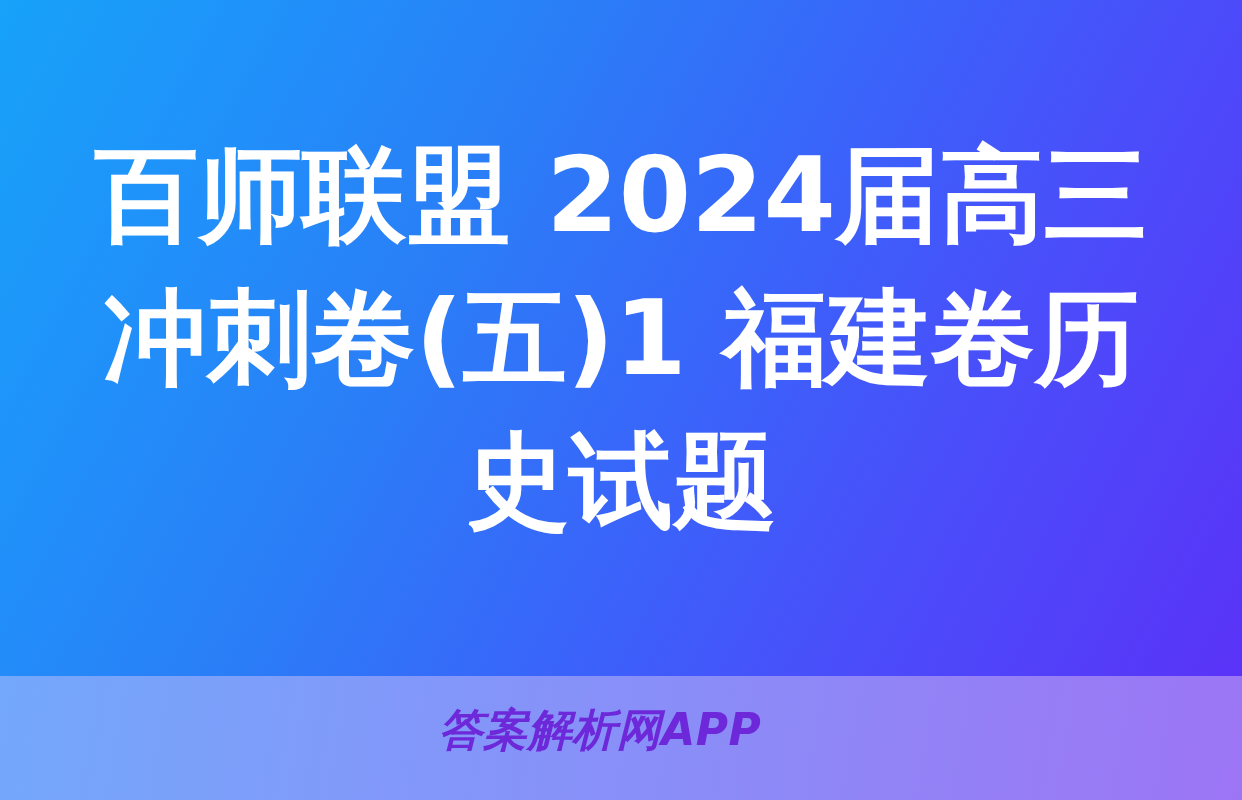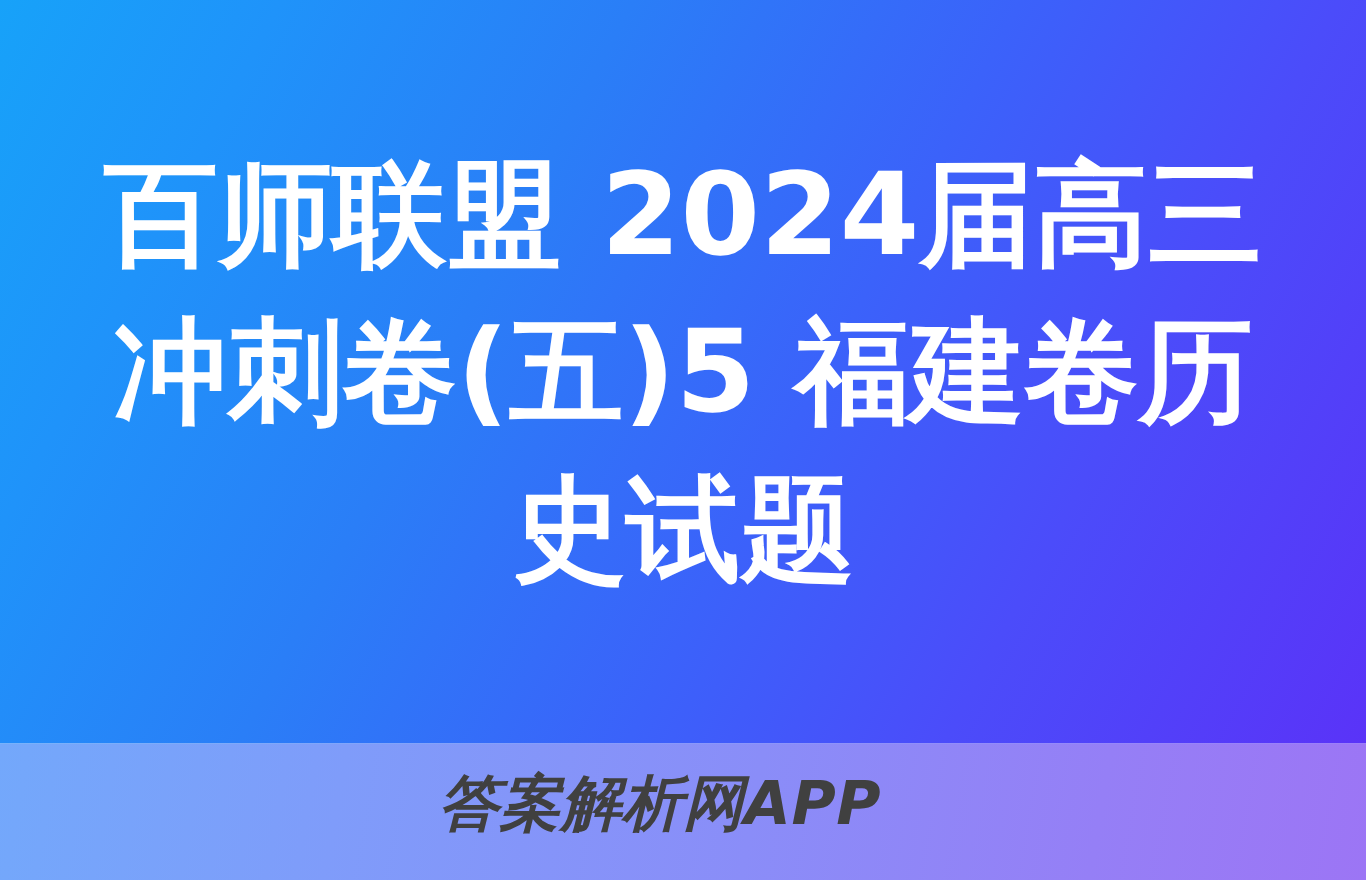--- a/index.html
+++ b/index.html
@@ -80,38 +80,38 @@
     text-rendering: geometricPrecision;
   }
 
   
   .watermark {
     position: absolute;
     left: 0;
     top: 704px;
     width: 1200px;
     text-align: center;
-    color: #404040;
+    color: #6d28d9;
     font-family: "DejaVu Sans", "Liberation Sans", sans-serif;
     font-weight: 700;
     font-style: italic;
-    font-size: 55px;
+    font-size: 44px;
     line-height: 52px;
     letter-spacing: 0.5px;
     white-space: nowrap;
   }
 </style>
 </head>
 <body>
 
 <div class="card">
 
   <div class="gradient-panel"></div>
 
   <div class="footer-band"></div>
 
   <div class="title-block">
-    <div class="title-text">百师联盟 2024届高三冲刺卷(五)5 福建卷历史试题</div>
+    <div class="title-text">百师联盟 2024届高三冲刺卷(五)1 福建卷历史试题</div>
   </div>
 
   <div class="watermark">答案解析网APP</div>
 
 </div>
 
 </body></html>

